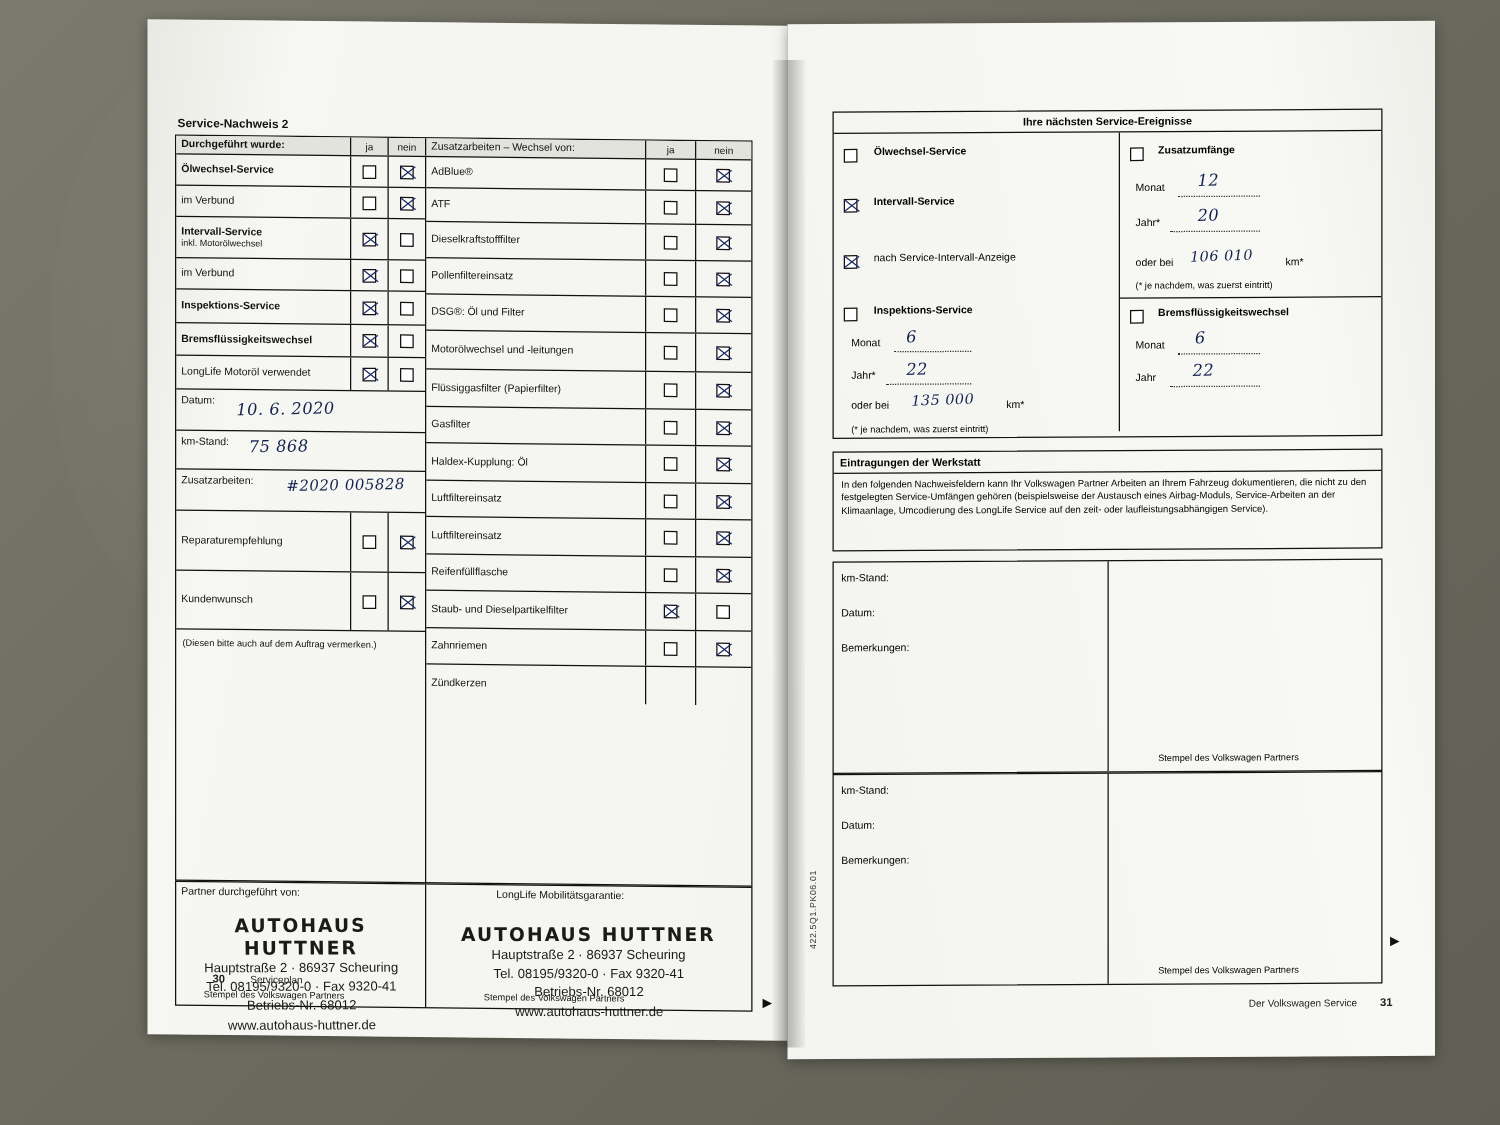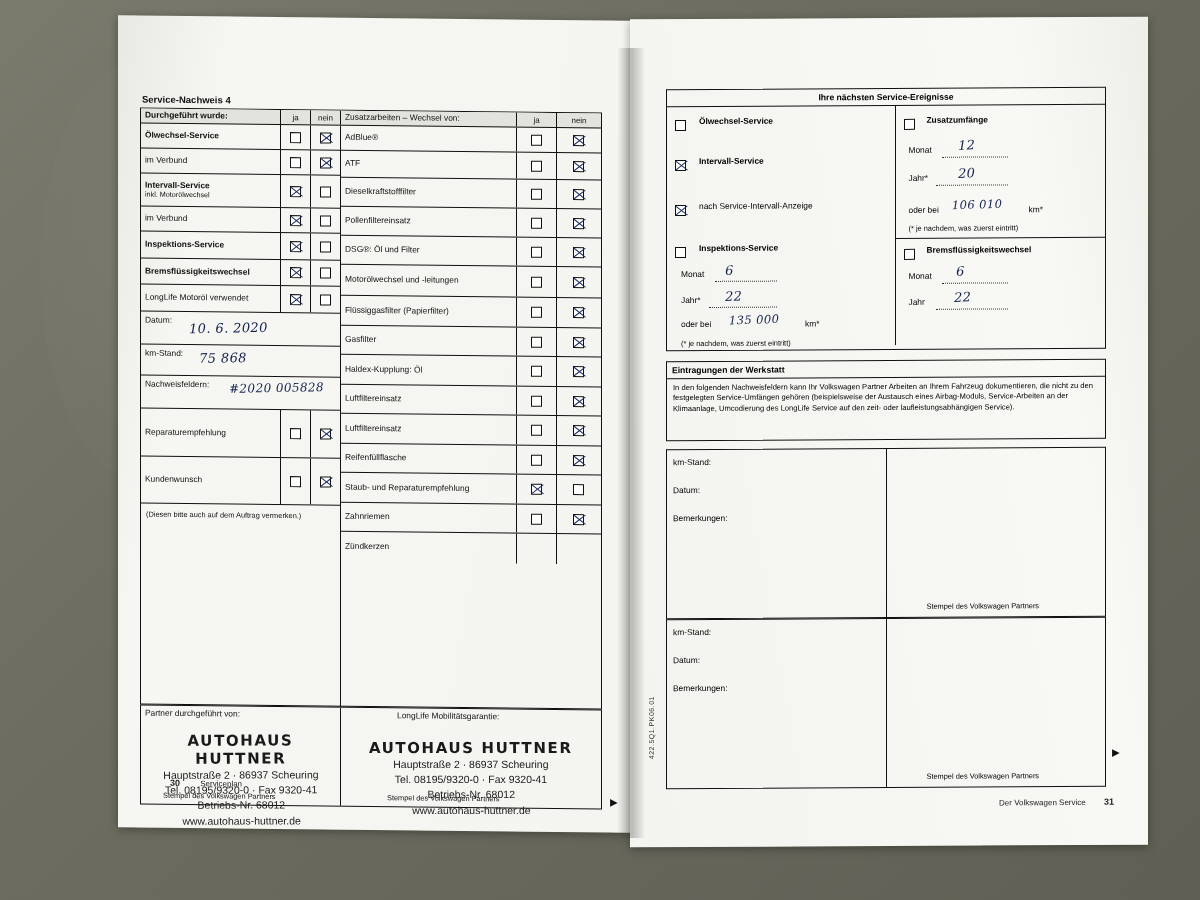--- a/index.html
+++ b/index.html
@@ -158,21 +158,21 @@
 
 <div id="stage">
 
   <div class="smudge" style="left:40px;top:60px;width:200px;height:420px;background:radial-gradient(ellipse at center, rgba(255,255,255,0.04), rgba(0,0,0,0));"></div>
 
   <div class="booklet">
 
     <div class="page left">
       <div class="page-inner">
 
-        <div style="position:absolute;left:24px;top:78px;font-size:9.5px;font-weight:bold;color:#111;">Service-Nachweis 4</div>
+        <div style="position:absolute;left:24px;top:78px;font-size:9.5px;font-weight:bold;color:#111;">Service-Nachweis 2</div>
 
         <div class="tbl" style="left:22px;top:92px;width:462px;height:597px;">
 
           <div class="row" style="height:15px;background:#e3e3de;">
             <div class="cell b" style="width:140px;">
                 <span class="lbl bold">Durchgeführt wurde:</span>
               </div>
             <div class="cell b colhead" style="width:30px;">
                 <span>ja</span>
               </div>
@@ -285,21 +285,21 @@
                 <span class="lbl" style="position:absolute;left:4px;top:4px;">Datum:</span>
                 <span class="hand" style="position:absolute;left:48px;top:8px;">10. 6. 2020</span>
               </div>
 
               <div style="height:31px;border-bottom:1px solid #111;box-sizing:border-box;position:relative;">
                 <span class="lbl" style="position:absolute;left:4px;top:4px;">km-Stand:</span>
                 <span class="hand" style="position:absolute;left:58px;top:5px;">75 868</span>
               </div>
 
               <div style="height:33px;border-bottom:1px solid #111;box-sizing:border-box;position:relative;">
-                <span class="lbl" style="position:absolute;left:4px;top:4px;">Nachweisfeldern:</span>
+                <span class="lbl" style="position:absolute;left:4px;top:4px;">Zusatzarbeiten:</span>
                 <span class="hand" style="position:absolute;left:88px;top:4px;font-size:12px;">#2020 005828</span>
               </div>
 
               <div style="height:48px;display:flex;border-bottom:1px solid #111;box-sizing:border-box;">
                 <div class="cell b" style="width:140px;">
                     <span class="lbl">Reparaturempfehlung</span>
                   </div>
                 <div class="cell b" style="width:30px;justify-content:center;">
                     <span class="ck"></span>
                   </div>
@@ -454,21 +454,21 @@
                   </div>
                 <div class="cell b" style="width:40px;justify-content:center;">
                     <span class="ck"></span>
                   </div>
                 <div class="cell" style="width:43px;justify-content:center;">
                     <span class="ck x"></span>
                   </div>
               </div>
               <div style="height:30px;display:flex;border-bottom:1px solid #111;box-sizing:border-box;">
                 <div class="cell b" style="width:176px;">
-                    <span class="lbl">Staub- und Reparaturempfehlung</span>
+                    <span class="lbl">Staub- und Dieselpartikelfilter</span>
                   </div>
                 <div class="cell b" style="width:40px;justify-content:center;">
                     <span class="ck x"></span>
                   </div>
                 <div class="cell" style="width:43px;justify-content:center;">
                     <span class="ck"></span>
                   </div>
               </div>
               <div style="height:29px;display:flex;border-bottom:1px solid #111;box-sizing:border-box;">
                 <div class="cell b" style="width:176px;">

